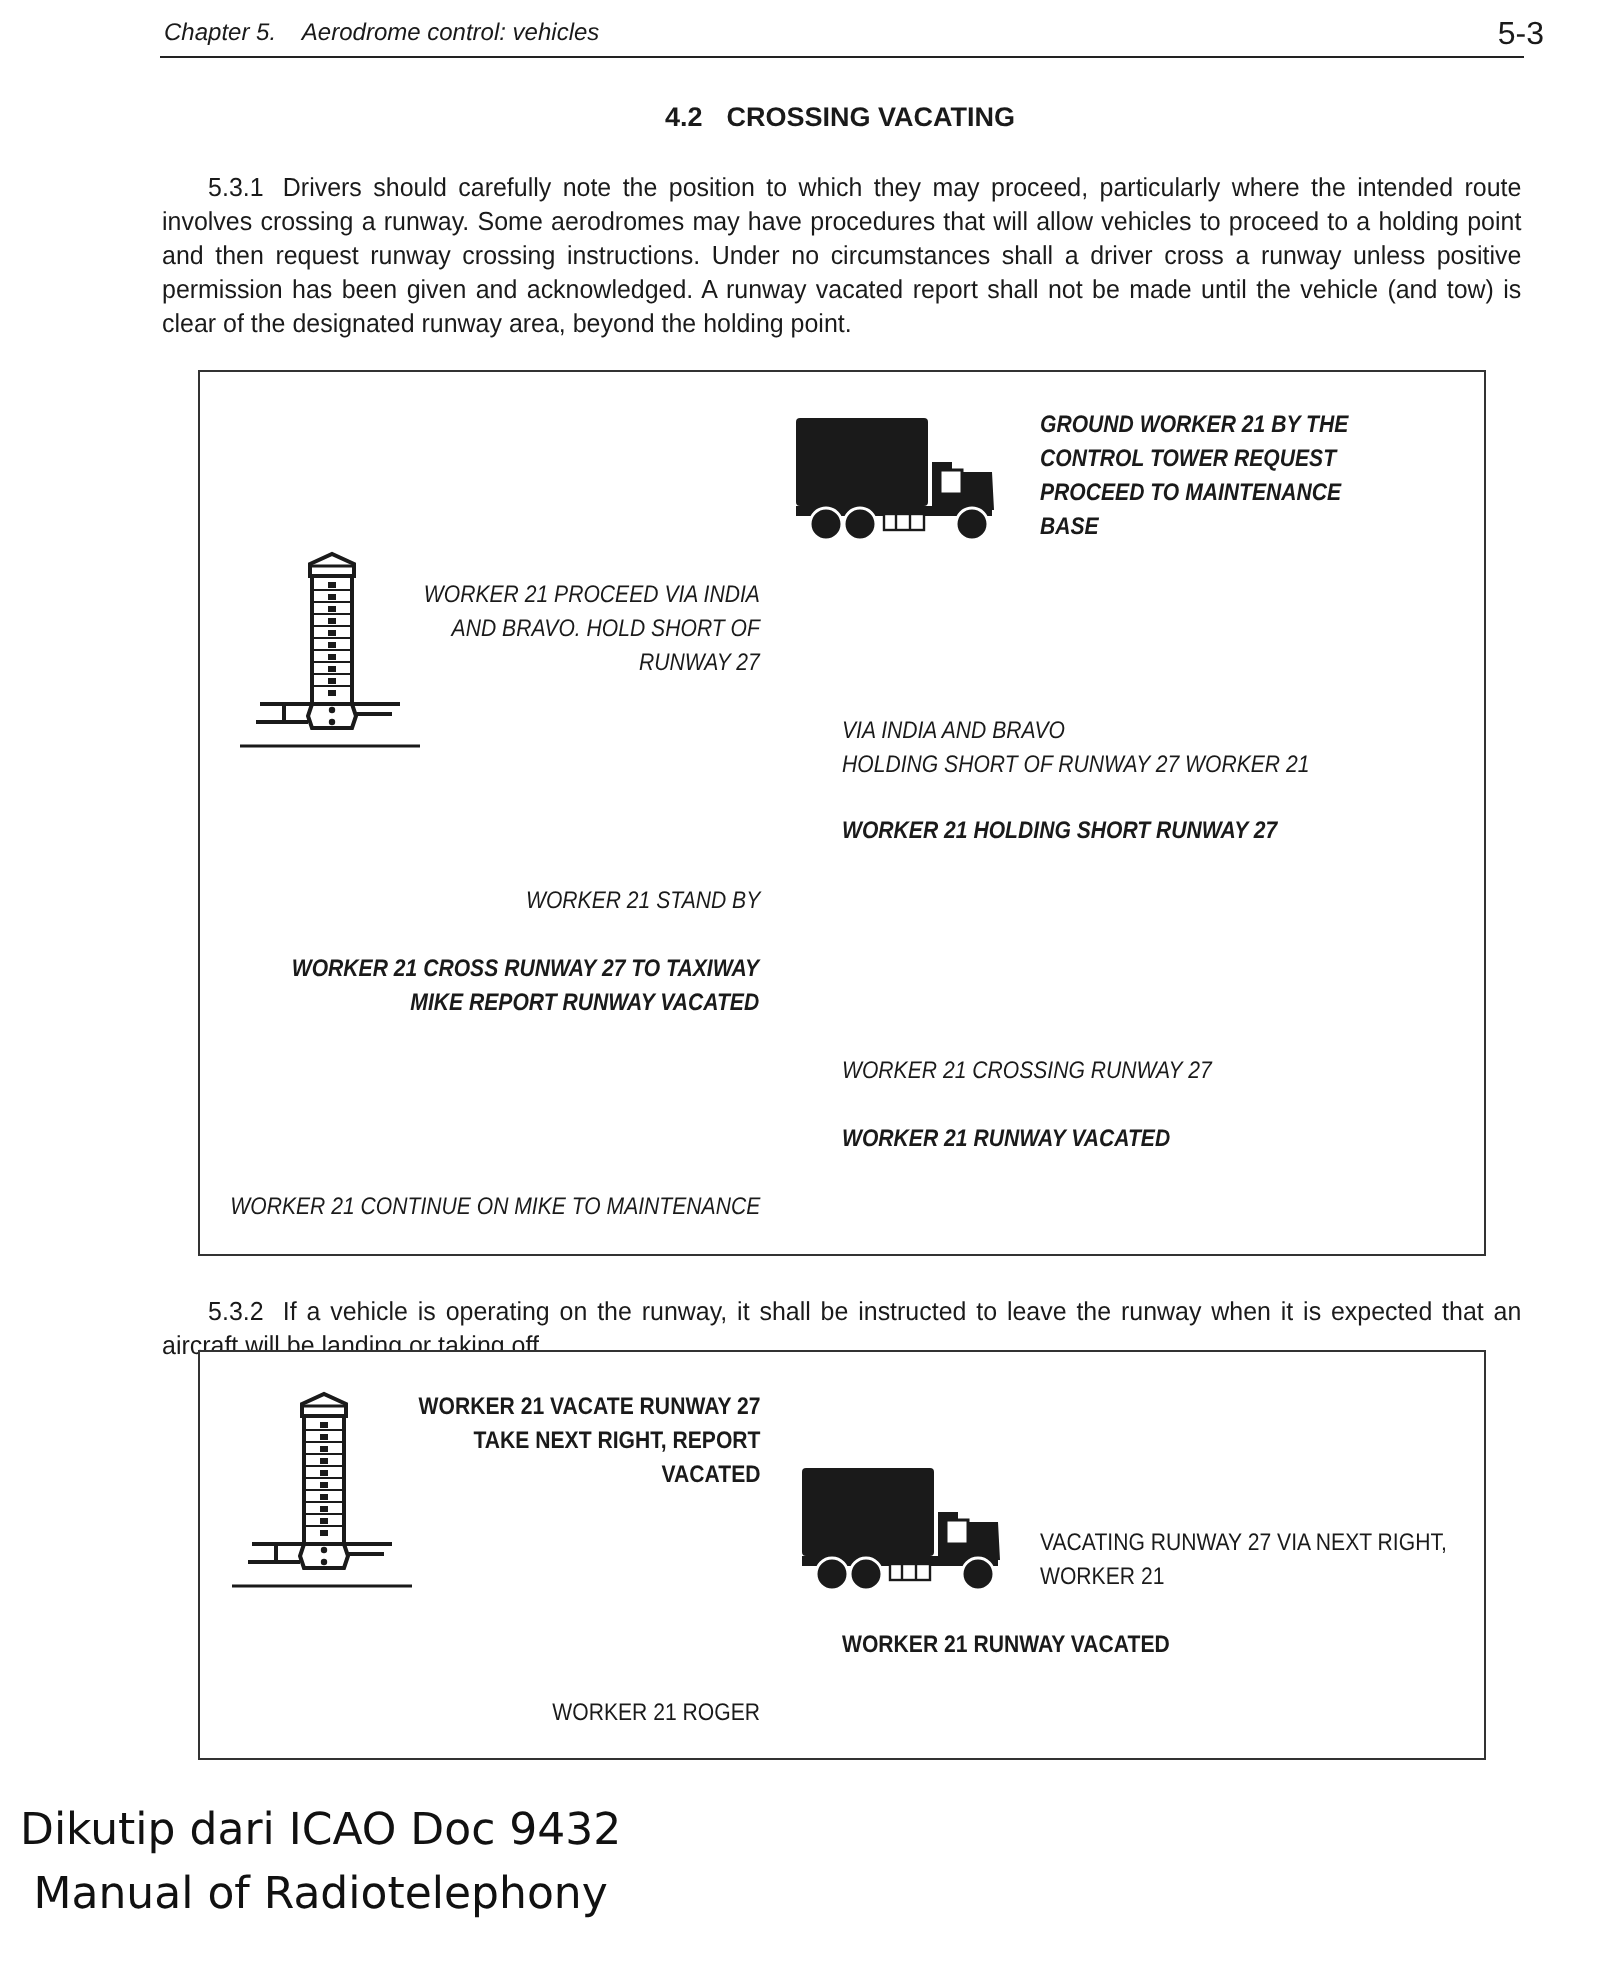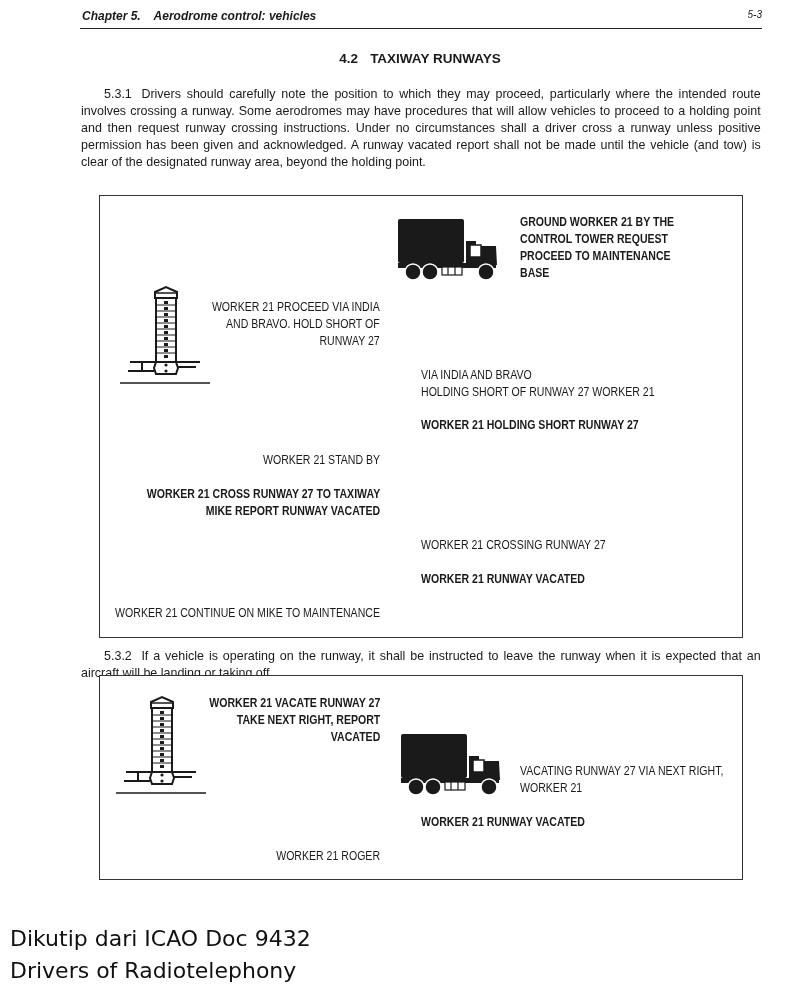--- a/index.html
+++ b/index.html
@@ -1,20 +1,20 @@
 <!DOCTYPE html>
 <html><head>
 <meta charset="utf-8">
 <style>
   html, body { margin:0; padding:0; background:#fff; }
   body { width:800px; height:992px; position:relative; overflow:hidden; color:#1a1a1a;
          font-family:"Liberation Sans", sans-serif; }
   .abs { position:absolute; }
-  .hdr-left { left:82px; top:9px; font-size:12px; font-style:italic;font-weight:bold; }
-  .hdr-right { right:38px; top:9px; font-size:10px; font-style:italic; }
+  .hdr-left { left:82px; top:9px; font-size:12px; font-style:italic; }
+  .hdr-right { right:28px; top:9px; font-size:16px; }
   .hdr-rule { left:80px; top:28px; width:682px; height:0; border-top:1.4px solid #222; }
   .sec-title { left:0; width:840px; top:51px; text-align:center; font-size:13.5px; font-weight:bold; }
   .sec-title span { margin-right:12px; }
   .para { left:81px; width:680px; font-size:13px; line-height:17px; text-align:justify; transform:scaleX(0.96); transform-origin:left top; width:708px; }
   .para .num { padding-left:24px; margin-right:10px; }
   .box { border:1.4px solid #333; background:#fff; }
   .msg { font-size:12px; line-height:17px; transform:scaleX(0.88); white-space:nowrap; }
   .msg.b { font-weight:bold; }
   .msg.r { text-align:right; transform-origin:right top; }
   .msg.l { text-align:left; transform-origin:left top; }
@@ -22,28 +22,28 @@
   svg { display:block; }
 </style>
 </head>
 <body>
 
 <div class="abs hdr-left" style="white-space:pre;">Chapter 5.    Aerodrome control: vehicles</div>
 <div class="abs hdr-right">5-3</div>
 <div class="abs hdr-rule"></div>
 
 <div class="abs sec-title">
-  <span>4.2</span><span style="margin:0">TAXIWAY RUNWAYS</span>
+  <span>4.2</span><span style="margin:0">CROSSING VACATING</span>
 </div>
 
 <div class="abs para" style="top:85px;">
   <span class="num">5.3.1</span><span>Drivers should carefully note the position to which they may proceed, particularly where the intended route involves crossing a runway. Some aerodromes may have procedures that will allow vehicles to proceed to a holding point and then request runway crossing instructions. Under no circumstances shall a driver cross a runway unless positive permission has been given and acknowledged. A runway vacated report shall not be made until the vehicle (and tow) is clear of the designated runway area, beyond the holding point.</span>
 </div>
 
-<div class="abs box" style="left:99px; top:195px; width:642px; height:441px;">
+<div class="abs box" style="left:99px; top:185px; width:642px; height:441px;font-style:italic;">
 
   <div class="abs" style="left:296px; top:19px;">
     <svg width="110" height="68" viewBox="0 0 110 68">
       <rect x="2" y="4" width="66" height="44" rx="2" fill="#1a1a1a"></rect>
       <path d="M70 28 L70 26 L80 26 L80 31 L100 31 L101 50 L70 50 Z" fill="#1a1a1a"></path>
       <rect x="74" y="30" width="11" height="12" fill="#fff" stroke="#1a1a1a" stroke-width="1.5"></rect>
       <rect x="2" y="48" width="98" height="5" fill="#1a1a1a"></rect>
       <rect x="46" y="52" width="20" height="8" fill="#fff" stroke="#1a1a1a" stroke-width="1.2"></rect>
       <line x1="52" y1="52" x2="52" y2="60" stroke="#1a1a1a" stroke-width="1.2"></line>
       <line x1="59" y1="52" x2="59" y2="60" stroke="#1a1a1a" stroke-width="1.2"></line>
@@ -198,16 +198,16 @@
     <div>WORKER 21</div>
   </div>
   <div class="abs msg b l" style="left:321px; top:138px;">
     <div>WORKER 21 RUNWAY VACATED</div>
   </div>
   <div class="abs msg r" style="right:362px; top:172px;">
     <div>WORKER 21 ROGER</div>
   </div>
 </div>
 
-<div class="abs footer" style="top:923px;">
+<div class="abs footer" style="top:900px;text-align:center;">
   <div>Dikutip dari ICAO Doc 9432</div>
-  <div>Drivers of Radiotelephony</div>
+  <div>Manual of Radiotelephony</div>
 </div>
 
 </body></html>

